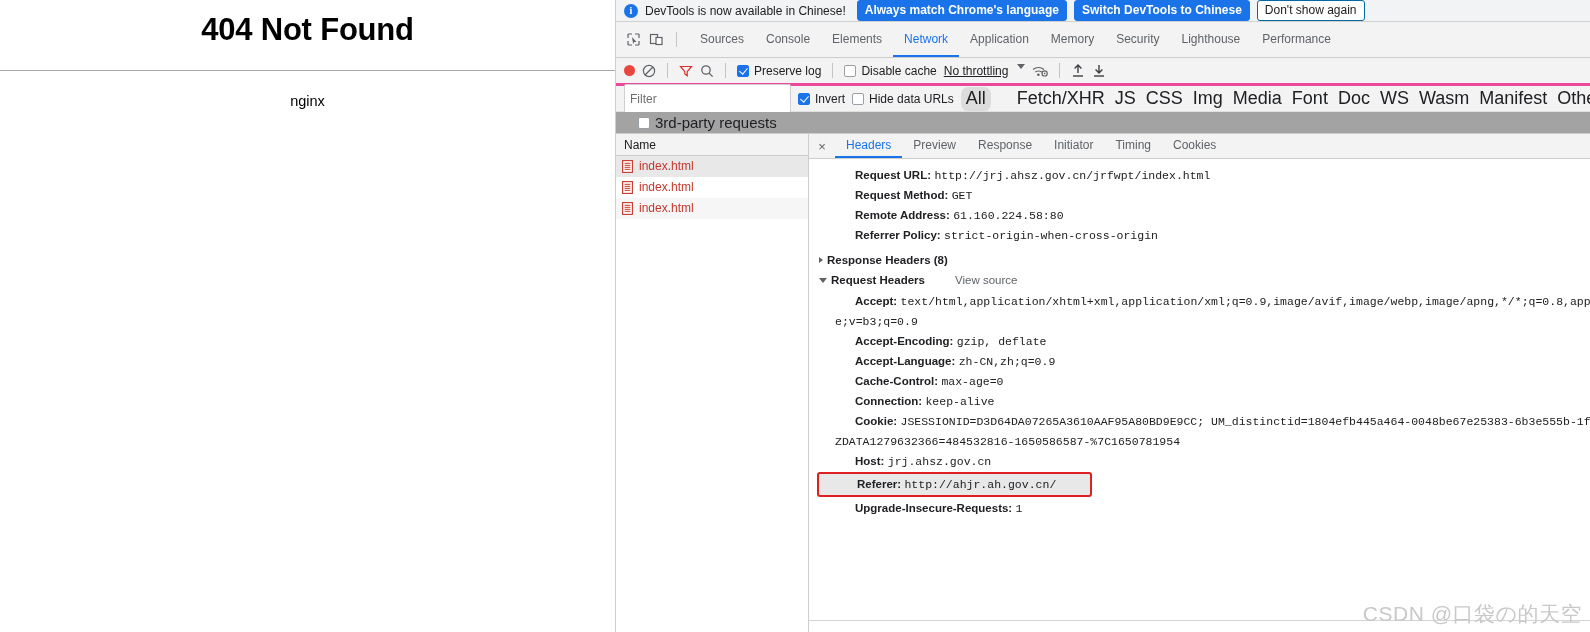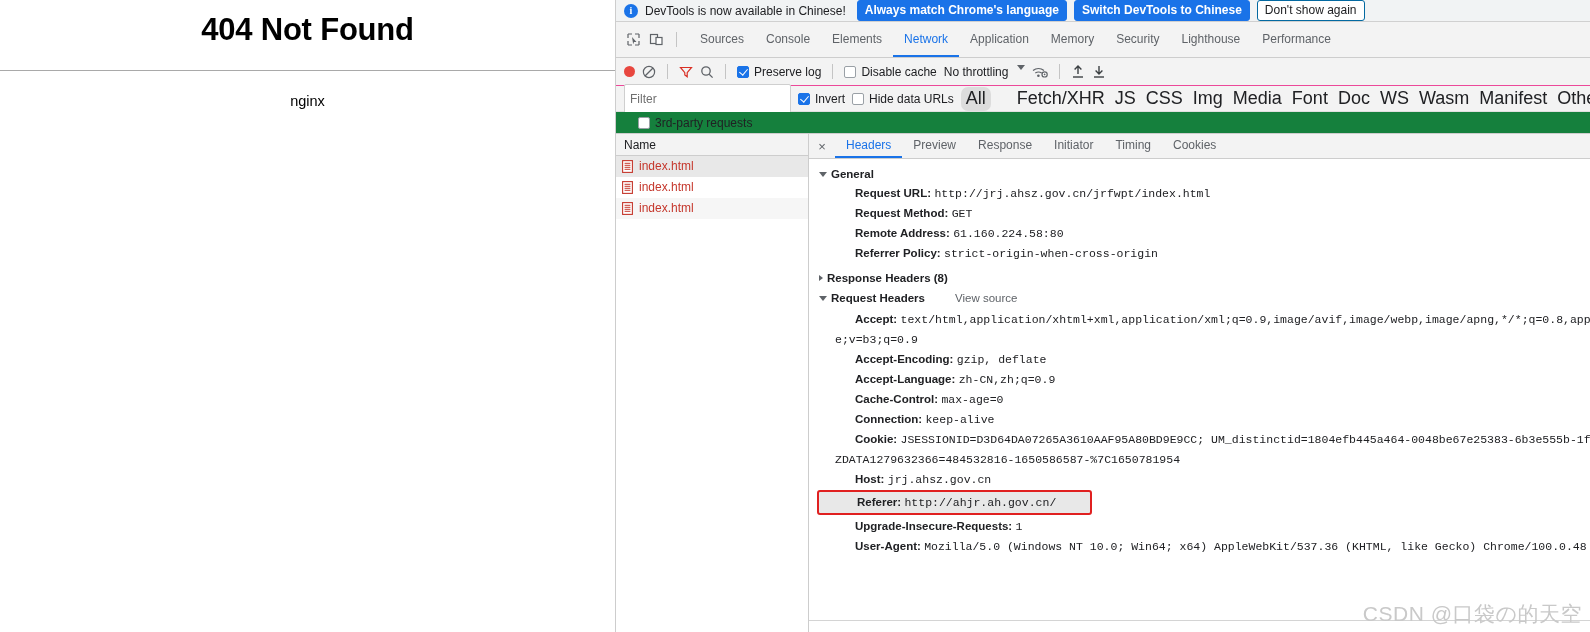--- a/index.html
+++ b/index.html
@@ -132,21 +132,21 @@
     border-bottom: 2px solid transparent;
     cursor: pointer;
     font-size: 12px;
   }
   .tab.active { color: #1a73e8; border-bottom-color: #1a73e8; }
 
   
   .nettoolbar {
     height: 28px; min-height: 28px;
     background: #f3f3f3;
-    border-bottom: 1px solid #ec4899;
+    border-bottom: 3px solid #ec4899;
     display: flex; align-items: center;
     padding: 0 8px;
     gap: 7px;
     font-size: 12px; color: #202124;
     white-space: nowrap;
   }
   .rec-dot { width: 11px; height: 11px; border-radius: 50%; background: #e8473f; cursor: pointer; }
   .clear-icon { width: 14px; height: 14px; cursor: pointer; }
   .filter-funnel { width: 14px; height: 14px; cursor: pointer; }
   .search-mag { width: 14px; height: 14px; cursor: pointer; }
@@ -158,21 +158,21 @@
     position: relative; flex: 0 0 12px;
   }
   .cb.checked { background: #1a73e8; border-color: #1a73e8; }
   .cb.checked::after {
     content: ""; position: absolute;
     left: 3px; top: 0.5px; width: 4px; height: 7px;
     border: solid #fff; border-width: 0 1.7px 1.7px 0;
     transform: rotate(40deg);
   }
   .cb-label { display: flex; align-items: center; gap: 5px; cursor: pointer; }
-  .throttle { display: flex; align-items: flex-start; gap: 9px; cursor: pointer; }
+  .throttle { display: flex; align-items: flex-start; gap: 9px; cursor: pointer; text-decoration: underline; }
   .caret-down {
     width: 0; height: 0;
     border-left: 4px solid transparent;
     border-right: 4px solid transparent;
     border-top: 5px solid #5f6368;
   }
   .wifi-gear { width: 16px; height: 14px; cursor: pointer; }
   .arrow-btn { width: 14px; height: 15px; cursor: pointer; }
 
   
@@ -200,25 +200,25 @@
     padding: 1px 5px 2px 5px; border-radius: 7px;
     cursor: pointer; color: #202124; font-size: 18px;
   }
   .chip.active { background: #dcdcdc; }
   .type-list { display: flex; align-items: center; gap: 2px; }
   .type-list .chip { padding: 1px 4px 2px 4px; }
 
   
   .thirdrow {
     height: 22px; min-height: 22px;
-    background: #15803d;
+    background: #a3a3a3;
     border-bottom: 1px solid #cdcdcd;
     display: flex; align-items: center;
     padding: 0 8px 0 22px;
-    font-size: 12px; color: #202124;
+    font-size: 15px; color: #202124;
     gap: 6px;
   }
 
   
   .panes { flex: 1 1 auto; display: flex; min-height: 0; }
   .namecol {
     width: 193px; flex: 0 0 193px;
     border-right: 1px solid #cdcdcd;
     background: #fff;
     display: flex; flex-direction: column;
@@ -556,24 +556,20 @@
           <div class="dtab active">Headers</div>
           <div class="dtab">Preview</div>
           <div class="dtab">Response</div>
           <div class="dtab">Initiator</div>
           <div class="dtab">Timing</div>
           <div class="dtab">Cookies</div>
         </div>
 
         <div class="headers-body">
 
-          <div class="section-title">
-            <span class="tri open"></span>
-            <span>General</span>
-          </div>
           <div class="hrow">
             <span class="hname">Request URL:</span>
             <span class="hval">http://jrj.ahsz.gov.cn/jrfwpt/index.html</span>
           </div>
           <div class="hrow">
             <span class="hname">Request Method:</span>
             <span class="hval">GET</span>
           </div>
           <div class="hrow">
             <span class="hname">Remote Address:</span>
@@ -630,24 +626,20 @@
 
           <div class="highlight-row">
             <span class="hname">Referer:</span>
             <span class="hval">http://ahjr.ah.gov.cn/</span>
           </div>
 
           <div class="hrow">
             <span class="hname">Upgrade-Insecure-Requests:</span>
             <span class="hval">1</span>
           </div>
-          <div class="hrow">
-            <span class="hname">User-Agent:</span>
-            <span class="hval">Mozilla/5.0 (Windows NT 10.0; Win64; x64) AppleWebKit/537.36 (KHTML, like Gecko) Chrome/100.0.48</span>
-          </div>
 
           <div class="bottom-rule"></div>
         </div>
       </div>
     </div>
 
     <div class="watermark">CSDN @口袋の的天空</div>
   </div>
 </div>
 

